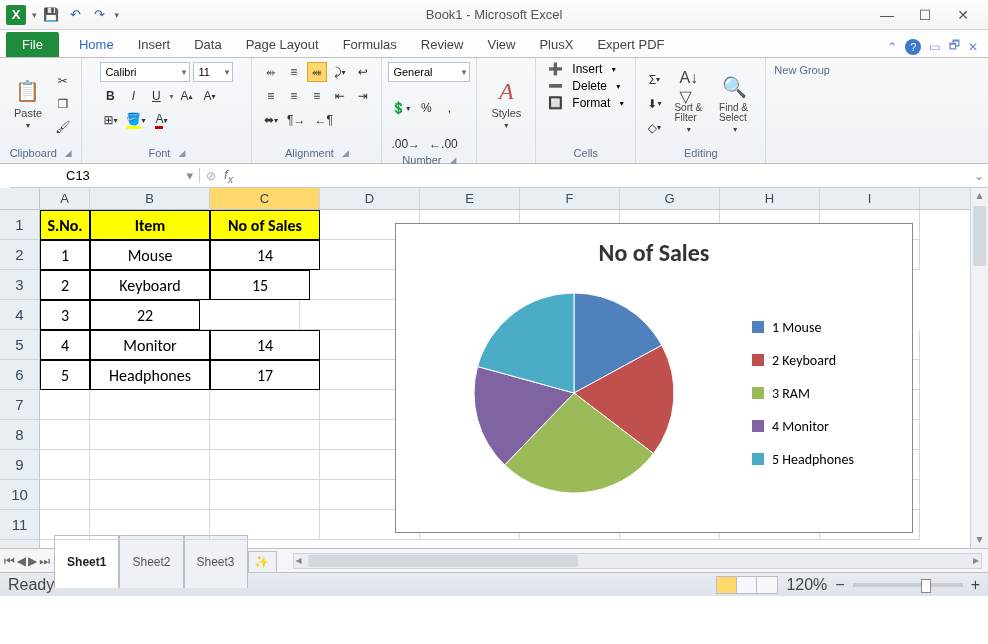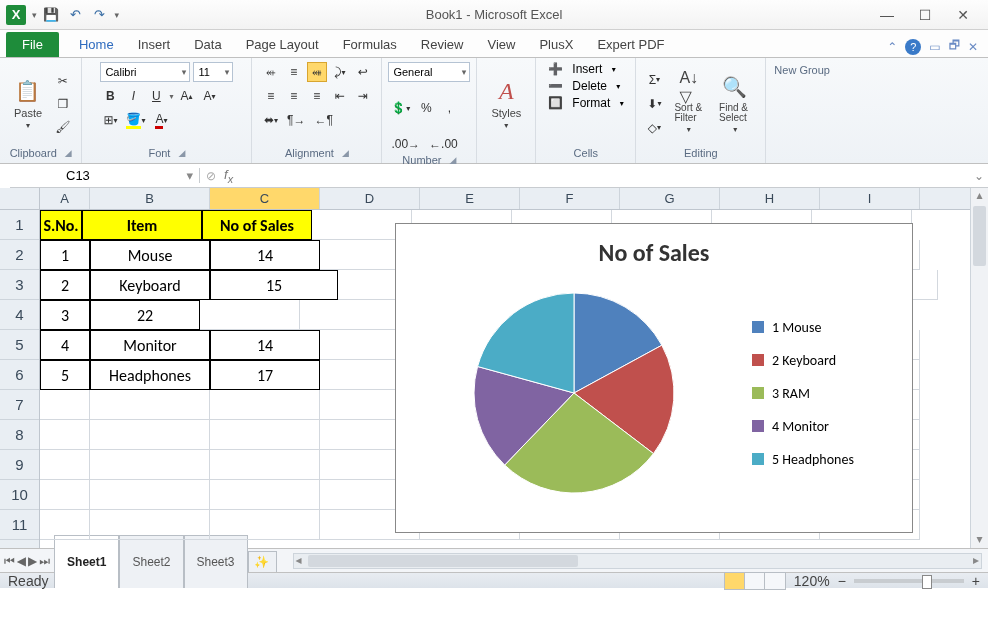--- a/index.html
+++ b/index.html
@@ -53,21 +53,21 @@
 .legend { width: 160px; display: flex; flex-direction: column; justify-content: center; gap: 16px; font-size: 14px; font-family: Calibri, sans-serif; }
 .legend-item { display: flex; align-items: center; gap: 8px; }
 .swatch { width: 12px; height: 12px; }
 .vscroll { width: 18px; background: #f0f2f5; border-left: 1px solid #cdd4db; position: relative; }
 .sheet-tabs-row { height: 24px; border-top: 1px solid #c0c0c0; display: flex; align-items: center; background: #f3f5f8; }
 .nav-btns { display: flex; padding: 0 4px; gap: 2px; color: #666; }
 .sheet-tab { padding: 19px 12px; font-size: 12px; border: 1px solid #b8bec5; border-bottom: none; background: #eef1f5; margin-top: 1px; color: #555; }
 .sheet-tab.active { background: #fff; font-weight: bold; color: #222; }
 .hscroll { flex: 1; height: 16px; margin: 0 6px 0 16px; background: #e9edf1; border: 1px solid #cdd4db; position: relative; }
 .hscroll-thumb { position: absolute; left: 14px; top: 1px; height: 12px; width: 270px; background: #d3d8de; border-radius: 2px; }
-.statusbar { height: 16px; background: linear-gradient(#e8ecf1,#dde3ea); border-top: 1px solid #c0c0c0; display: flex; align-items: center; padding: 0 8px; font-size: 14px; color: #444; }
+.statusbar { height: 24px; background: linear-gradient(#e8ecf1,#dde3ea); border-top: 1px solid #c0c0c0; display: flex; align-items: center; padding: 0 8px; font-size: 16px; color: #444; }
 .status-right { margin-left: auto; display: flex; align-items: center; gap: 8px; padding-left: 33px; }
 .view-btns { display: flex; border: 1px solid #b8bec5; }
 .view-btn { width: 20px; height: 16px; border-right: 1px solid #b8bec5; background: #f5f7fa; }
 .view-btn.active { background: #ffd86b; }
 .zoom-slider { width: 110px; height: 4px; background: #c8ccd0; position: relative; }
 .zoom-slider::before { content: ""; position: absolute; left: 62%; top: -4px; width: 8px; height: 12px; background: #fff; border: 1px solid #888; }
 .dlaunch { font-size: 9px; color: #8a97a8; margin-left: 4px; }
 svg.pie { width: 200px; height: 200px; }
 </style>
 </head>
@@ -297,21 +297,21 @@
         <div class="col-hdr sel" style="width: 110px;">C</div>
         <div class="col-hdr" style="width: 100px;">D</div>
         <div class="col-hdr" style="width: 100px;">E</div>
         <div class="col-hdr" style="width: 100px;">F</div>
         <div class="col-hdr" style="width: 100px;">G</div>
         <div class="col-hdr" style="width: 100px;">H</div>
         <div class="col-hdr" style="width: 100px;">I</div>
       </div>
     <div class="cells" id="cells">
         <div class="cell-row">
-          <div class="cell hdr-cell" style="width: 42px;">S.No.</div>
+          <div class="cell hdr-cell" style="width: 50px;">S.No.</div>
           <div class="cell hdr-cell" style="width: 120px;">Item</div>
           <div class="cell hdr-cell" style="width: 110px;">No of Sales</div>
           <div class="cell" style="width: 100px;"></div>
           <div class="cell" style="width: 100px;"></div>
           <div class="cell" style="width: 100px;"></div>
           <div class="cell" style="width: 100px;"></div>
           <div class="cell" style="width: 100px;"></div>
           <div class="cell" style="width: 100px;"></div>
         </div>
         <div class="cell-row">
@@ -321,21 +321,21 @@
           <div class="cell" style="width: 100px;"></div>
           <div class="cell" style="width: 100px;"></div>
           <div class="cell" style="width: 100px;"></div>
           <div class="cell" style="width: 100px;"></div>
           <div class="cell" style="width: 100px;"></div>
           <div class="cell" style="width: 100px;"></div>
         </div>
         <div class="cell-row">
           <div class="cell data-cell" style="width: 50px;">2</div>
           <div class="cell data-cell" style="width: 120px;">Keyboard</div>
-          <div class="cell data-cell" style="width: 128px;">15</div>
+          <div class="cell data-cell" style="width: 100px;">15</div>
           <div class="cell" style="width: 100px;"></div>
           <div class="cell" style="width: 100px;"></div>
           <div class="cell" style="width: 100px;"></div>
           <div class="cell" style="width: 100px;"></div>
           <div class="cell" style="width: 100px;"></div>
           <div class="cell" style="width: 100px;"></div>
         </div>
         <div class="cell-row">
           <div class="cell data-cell" style="width: 50px;">3</div>
           <div class="cell data-cell" style="width: 110px;">22</div>

